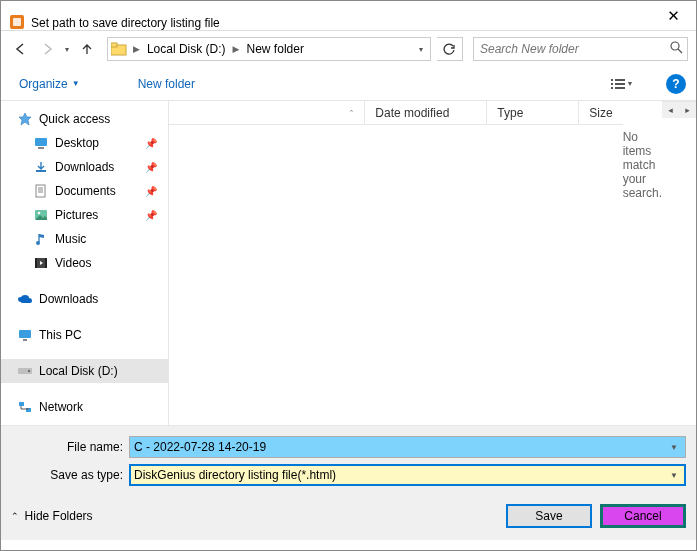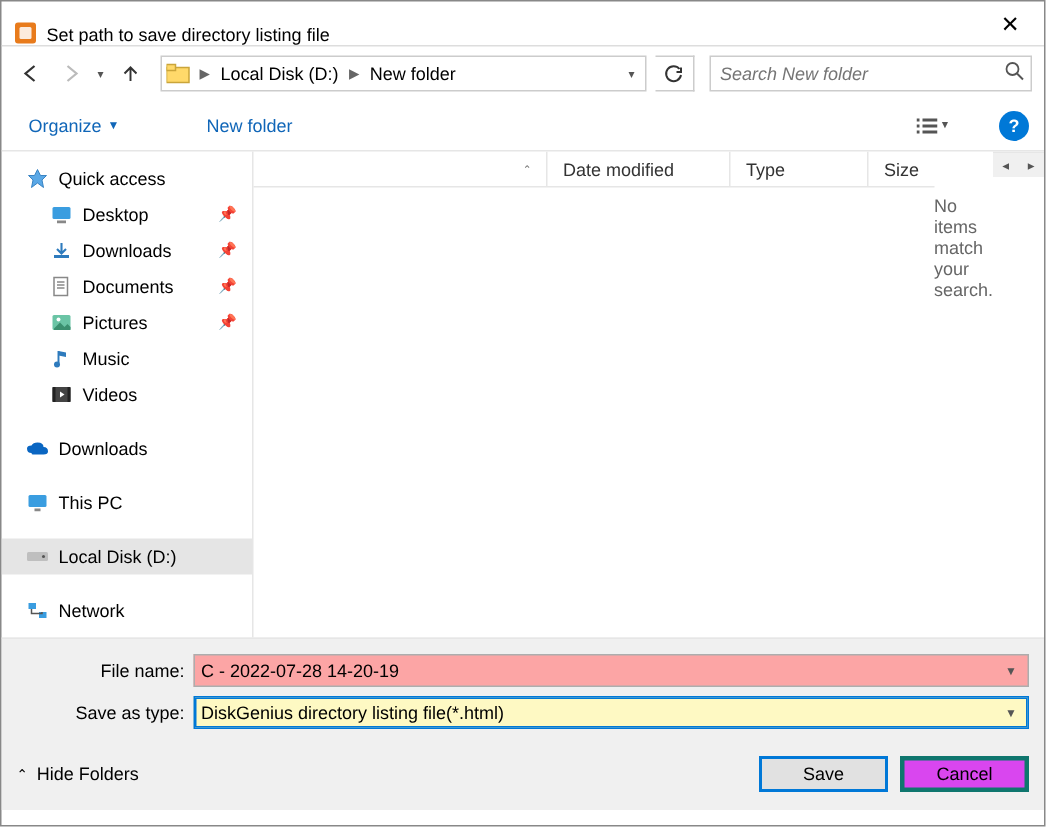--- a/index.html
+++ b/index.html
@@ -44,21 +44,21 @@
   .headers .sortcaret{font-size:7px;color:#777;}
   .empty{flex:1;display:flex;justify-content:center;padding-top:29px;color:#666;}
   .hscroll{height:17px;background:#f0f0f0;border-top:1px solid #e6e6e6;position:relative;display:flex;align-items:center;}
   .hscroll .arrow{width:17px;height:17px;display:flex;align-items:center;justify-content:center;color:#555;font-size:9px;}
   .hscroll .track{flex:1;}
 
   .bottom{border-top:1px solid #e6e6e6;background:#f0f0f0;padding:10px 10px 12px;}
   .formrow{display:flex;align-items:center;margin-bottom:6px;}
   .formrow label{width:118px;text-align:right;padding-right:6px;color:#000;}
   .formrow .combowrap{flex:1;position:relative;}
-  .combo{width:100%;height:22px;border:1px solid #adadad;background:#fca5a5;display:flex;align-items:center;padding:0 4px;}
+  .combo{width:100%;height:22px;border:1px solid #adadad;background:#7dd3fc;display:flex;align-items:center;padding:0 4px;}
   .combo .val{flex:1;}
   .combo .dd{width:14px;text-align:center;color:#555;font-size:8px;}
   .combo.typesel{background:#fef9c3;border:1px solid #0078d7;outline:1px solid #0078d7;outline-offset:-2px;}
   
   .footer{display:flex;align-items:center;margin-top:18px;}
   .hidefolders{display:flex;align-items:center;gap:6px;color:#000;}
   .hidefolders .caret{font-size:9px;}
   .footer .spacer2{flex:1;}
   .btn{width:86px;height:24px;border:3px solid #0f766e;background:#d946ef;display:flex;align-items:center;justify-content:center;margin-left:8px;}
   .btn.primary{border:2px solid #0078d7;background:#e1e1e1;}

